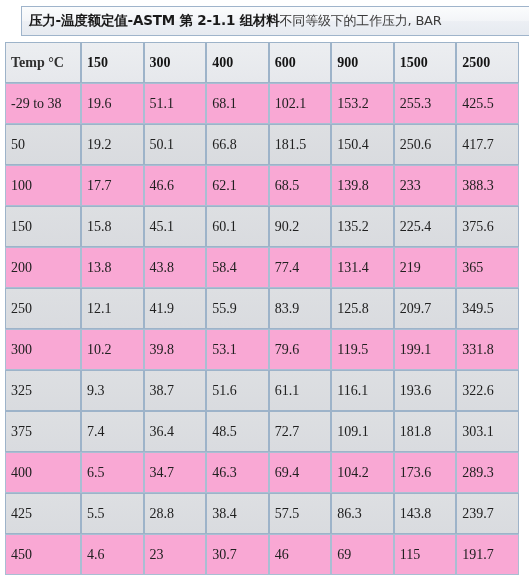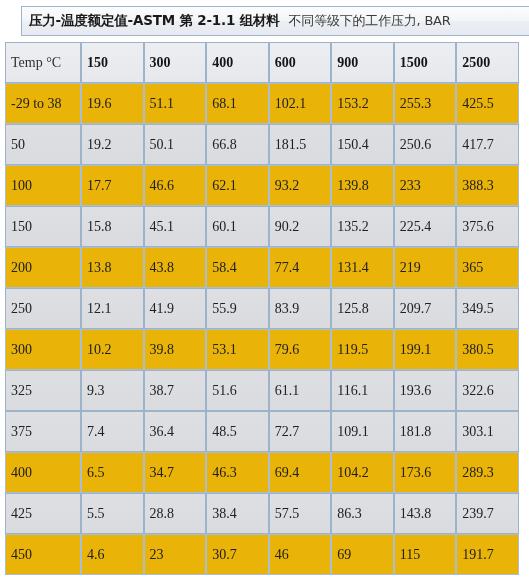--- a/index.html
+++ b/index.html
@@ -43,21 +43,21 @@
     font-size: 13.5px;
     font-weight: bold;
     color: #1a1a1a;
     letter-spacing: -0.2px;
   }
   .title-sub {
     font-family: "DejaVu Sans", "Liberation Sans", sans-serif;
     font-size: 13px;
     font-weight: normal;
     color: #3b3b3b;
-    margin-left: 9px;
+    margin-left: 0;
     letter-spacing: -0.2px;
   }
 
   
   .grid {
     position: absolute;
     left: 5px;
     top: 42px;
     width: 514px;
     border-collapse: separate;
@@ -84,27 +84,27 @@
 
   
   tr.head th {
     background: linear-gradient(to bottom, #eceef1 0%, #e6e8ec 100%);
     border-color: #9db3c9;
     font-weight: bold;
     font-size: 14px;
     color: #151515;
   }
   tr.head th.temp-head {
-    font-weight: normal;
+    font-weight: bold;
     color: #303030;
   }
 
   
   tr.odd td {
-    background: #eab308;
+    background: #f9a8d4;
   }
   tr.even td {
     background: linear-gradient(to bottom, #dddfe2 0%, #d9dbdf 100%);
     border-color: #9db3c9;
   }
 
   
   .grid td, .grid th { border-width: 1px; }
 </style>
 </head>
@@ -159,21 +159,21 @@
           <td>181.5</td>
           <td>150.4</td>
           <td>250.6</td>
           <td>417.7</td>
         </tr>
         <tr class="odd">
           <td>100</td>
           <td>17.7</td>
           <td>46.6</td>
           <td>62.1</td>
-          <td>93.2</td>
+          <td>68.5</td>
           <td>139.8</td>
           <td>233</td>
           <td>388.3</td>
         </tr>
         <tr class="even">
           <td>150</td>
           <td>15.8</td>
           <td>45.1</td>
           <td>60.1</td>
           <td>90.2</td>
@@ -202,21 +202,21 @@
           <td>349.5</td>
         </tr>
         <tr class="odd">
           <td>300</td>
           <td>10.2</td>
           <td>39.8</td>
           <td>53.1</td>
           <td>79.6</td>
           <td>119.5</td>
           <td>199.1</td>
-          <td>380.5</td>
+          <td>331.8</td>
         </tr>
         <tr class="even">
           <td>325</td>
           <td>9.3</td>
           <td>38.7</td>
           <td>51.6</td>
           <td>61.1</td>
           <td>116.1</td>
           <td>193.6</td>
           <td>322.6</td>

